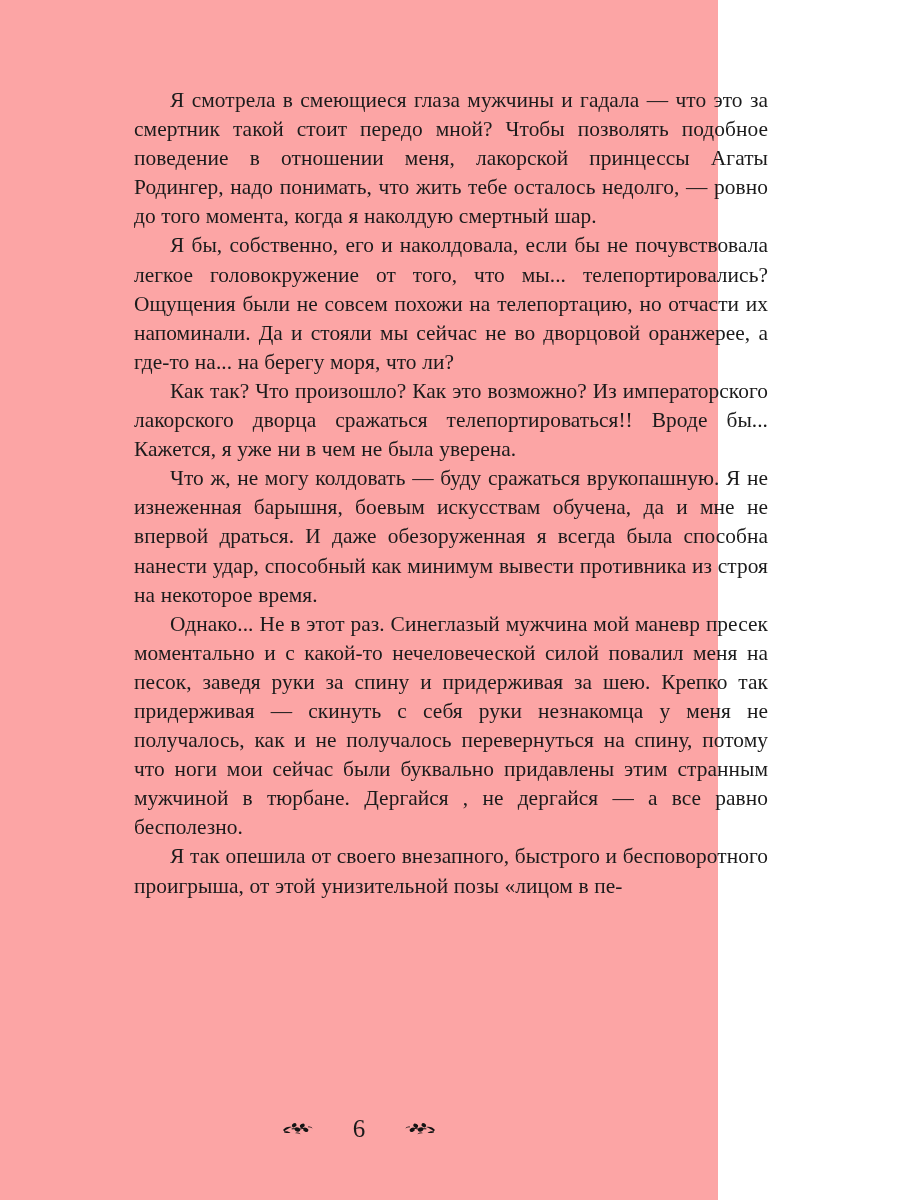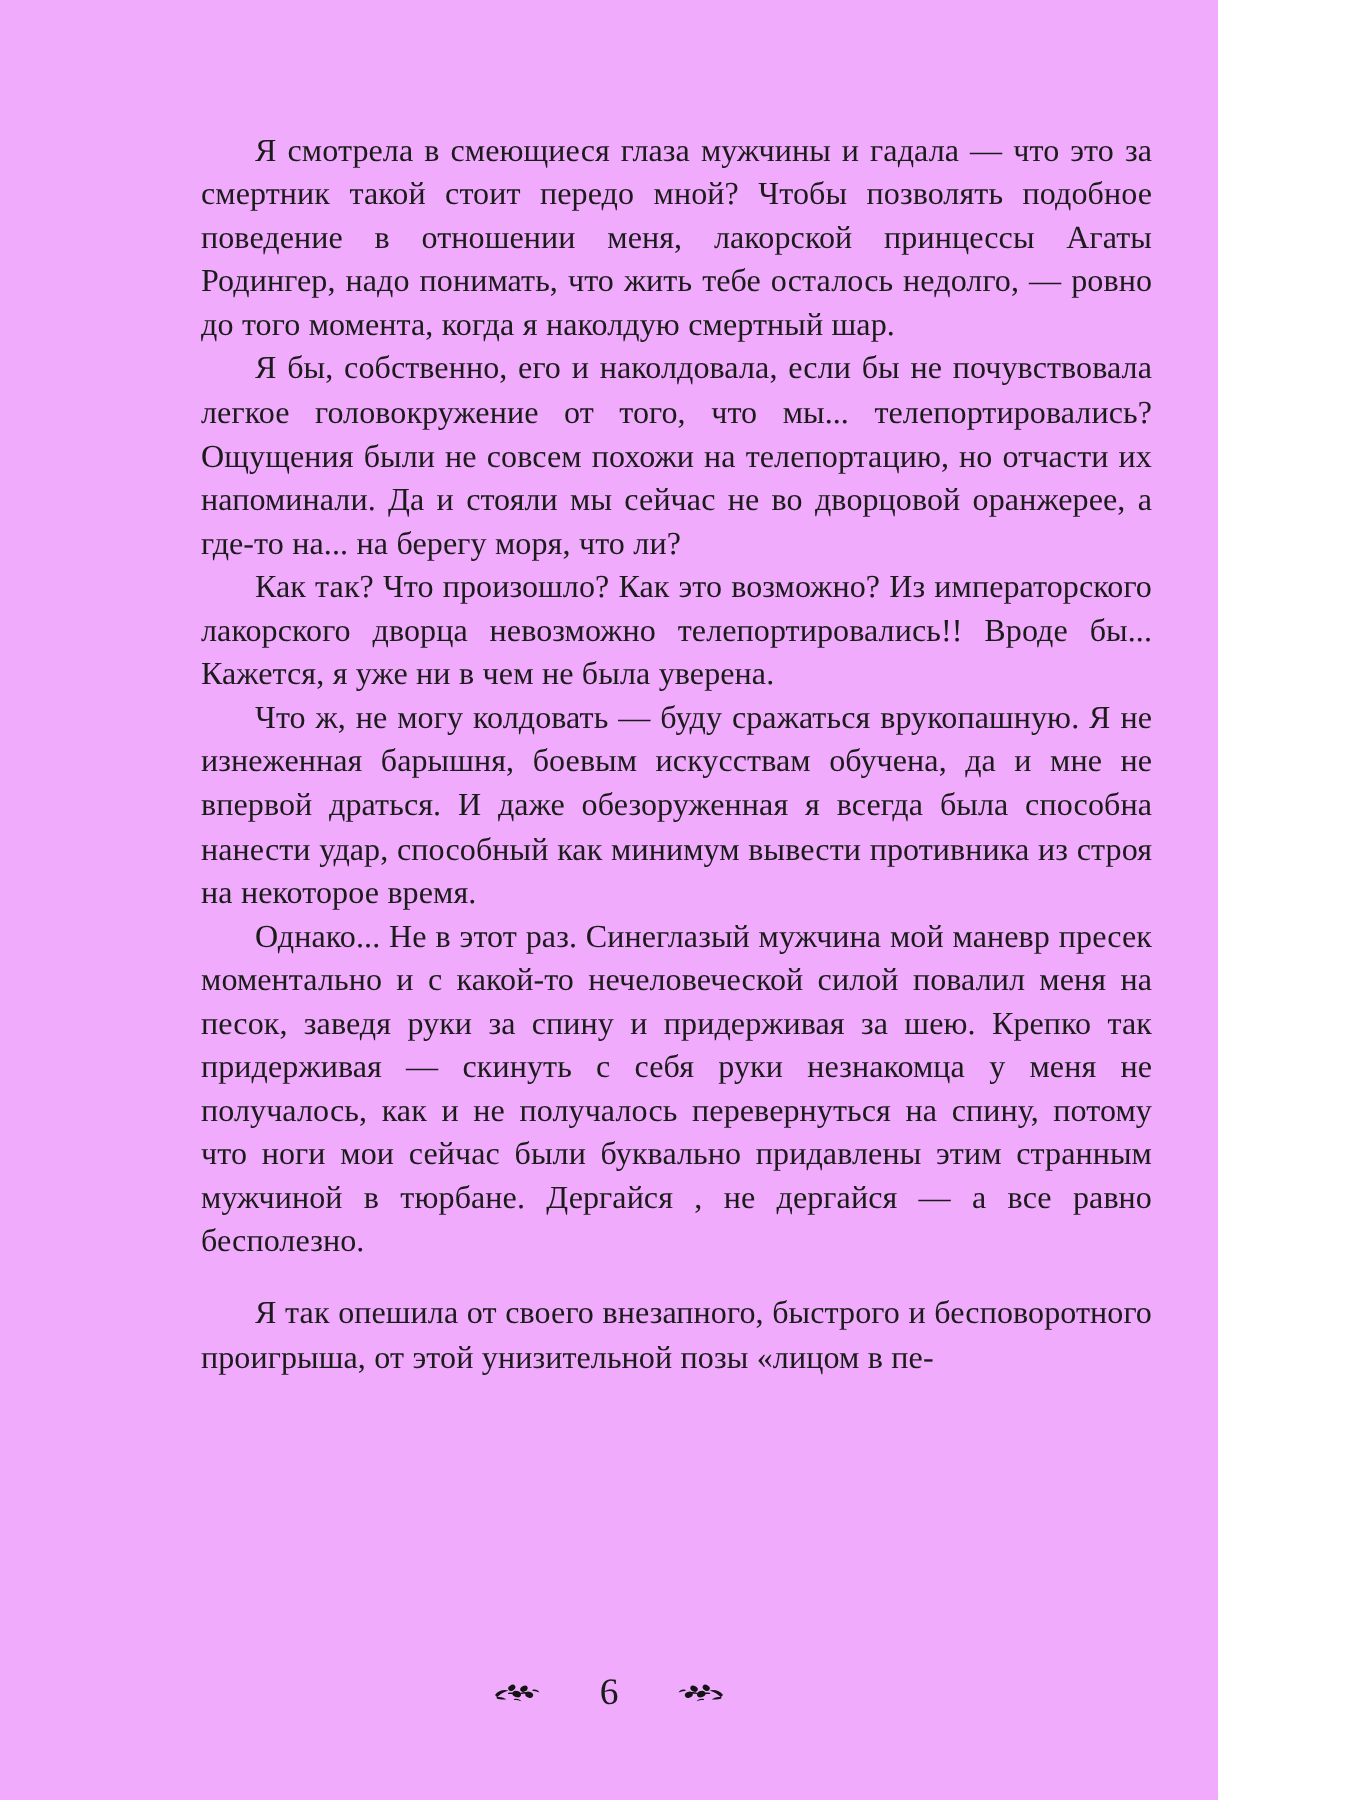--- a/index.html
+++ b/index.html
@@ -11,23 +11,23 @@
     width: 900px;
     height: 1200px;
     background: #ffffff;
     font-family: "Liberation Serif", "DejaVu Serif", serif;
     color: #1a1a1a;
     overflow: hidden;
   }
 
   .page {
     position: relative;
-    width: 812px;
+    width: 718px;
     height: 1200px;
-    background: #f0abfc;
+    background: #fca5a5;
     box-sizing: border-box;
   }
 
   .text-block {
     position: absolute;
     left: 134px;
     top: 86px;
     width: 634px;
   }
 
@@ -40,21 +40,20 @@
     line-height: 29.1px;
     letter-spacing: 0.05px;
     word-spacing: 0.2px;
     color: #1b1b1b;
     hyphens: manual;
   }
 
   
   .para.clipped {
     overflow: hidden;
-    margin-top: 19px;
   }
 
   .footer {
     position: absolute;
     left: 0;
     right: 0;
     top: 1106px;
     height: 44px;
     display: flex;
     align-items: center;
@@ -82,21 +81,21 @@
   }
 </style>
 </head>
 <body>
 
 <div class="page">
 
   <div class="text-block">
     <p class="para">Я смотрела в смеющиеся глаза мужчины и гадала — что это за смертник такой стоит передо мной? Чтобы позволять подобное поведение в отношении меня, лакорской принцессы Агаты Родингер, надо понимать, что жить тебе осталось недолго, — ровно до того момента, когда я наколдую смертный шар.</p>
     <p class="para">Я бы, собственно, его и наколдовала, если бы не почувствовала легкое головокружение от того, что мы... телепортировались? Ощущения были не совсем похожи на телепортацию, но отчасти их напоминали. Да и стояли мы сейчас не во дворцовой оранжерее, а где-то на... на берегу моря, что ли?</p>
-    <p class="para">Как так? Что произошло? Как это возможно? Из императорского лакорского дворца невозможно телепортировались!! Вроде бы... Кажется, я уже ни в чем не была уверена.</p>
+    <p class="para">Как так? Что произошло? Как это возможно? Из императорского лакорского дворца сражаться телепортироваться!! Вроде бы... Кажется, я уже ни в чем не была уверена.</p>
     <p class="para">Что ж, не могу колдовать — буду сражаться врукопашную. Я не изнеженная барышня, боевым искусствам обучена, да и мне не впервой драться. И даже обезоруженная я всегда была способна нанести удар, способный как минимум вывести противника из строя на некоторое время.</p>
     <p class="para">Однако... Не в этот раз. Синеглазый мужчина мой маневр пресек моментально и с какой-то нечеловеческой силой повалил меня на песок, заведя руки за спину и придерживая за шею. Крепко так придерживая — скинуть с себя руки незнакомца у меня не получалось, как и не получалось перевернуться на спину, потому что ноги мои сейчас были буквально придавлены этим странным мужчиной в тюрбане. Дергайся , не дергайся — а все равно бесполезно.</p>
     <p class="para clipped">Я так опешила от своего внезапного, быстрого и бесповоротного проигрыша, от этой унизительной позы «лицом в пе-</p>
   </div>
 
   <div class="footer">
 
     <span class="ornament left">
       <svg viewBox="0 0 40 24" width="40" height="24" aria-hidden="true">
         <g fill="#141414">

